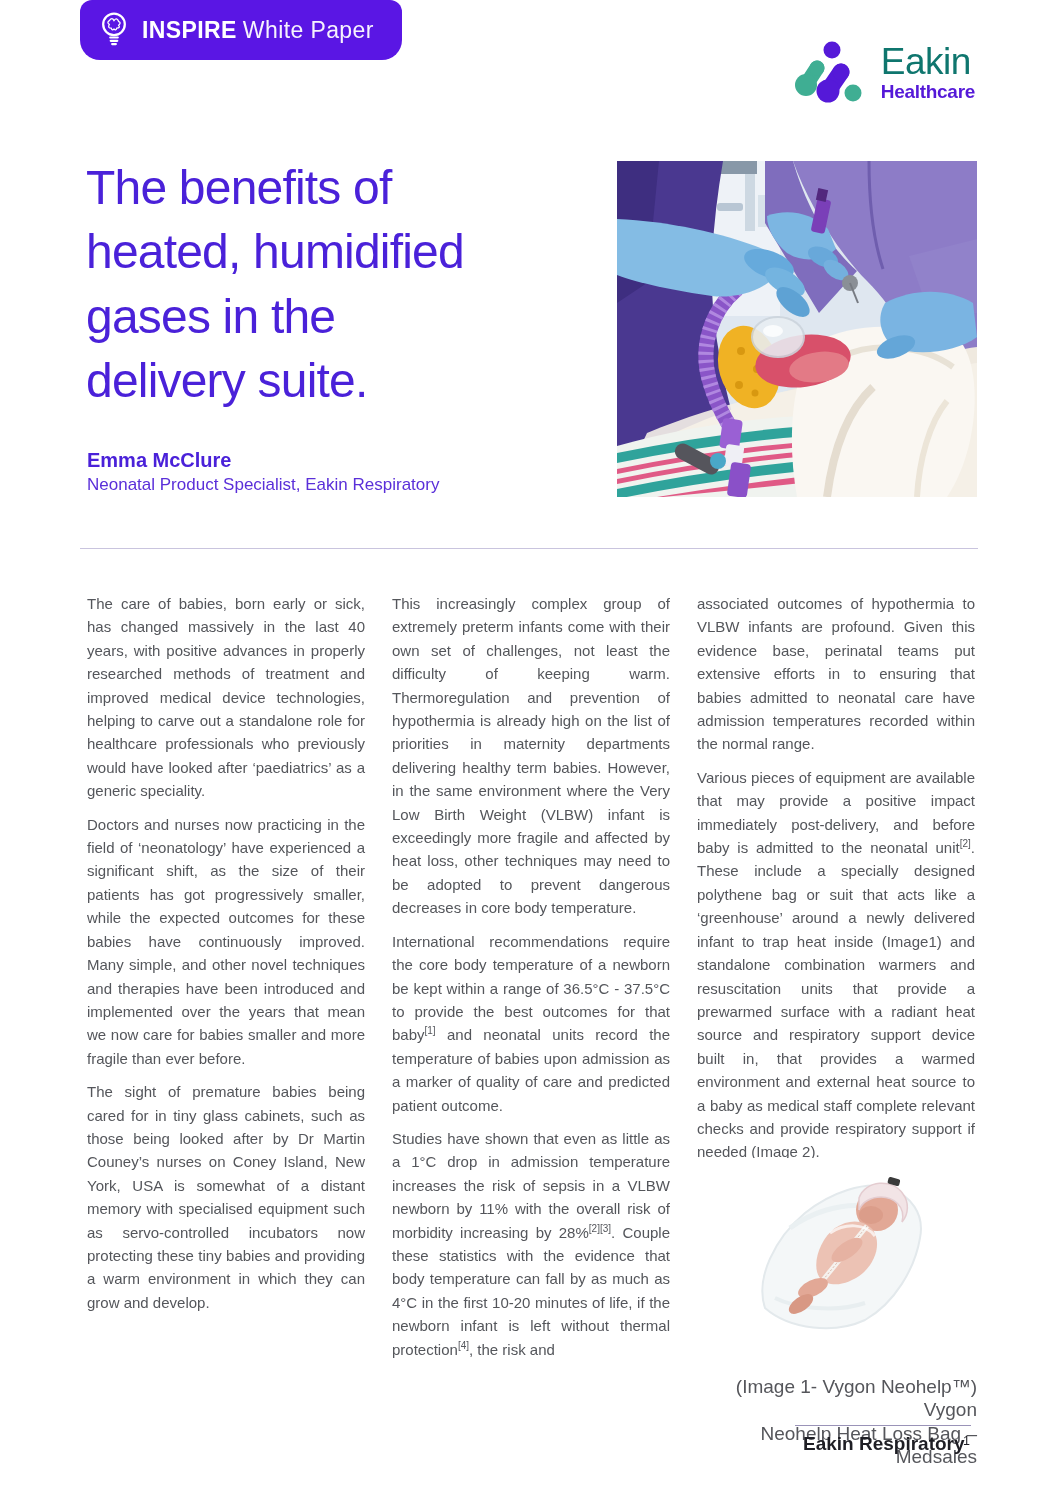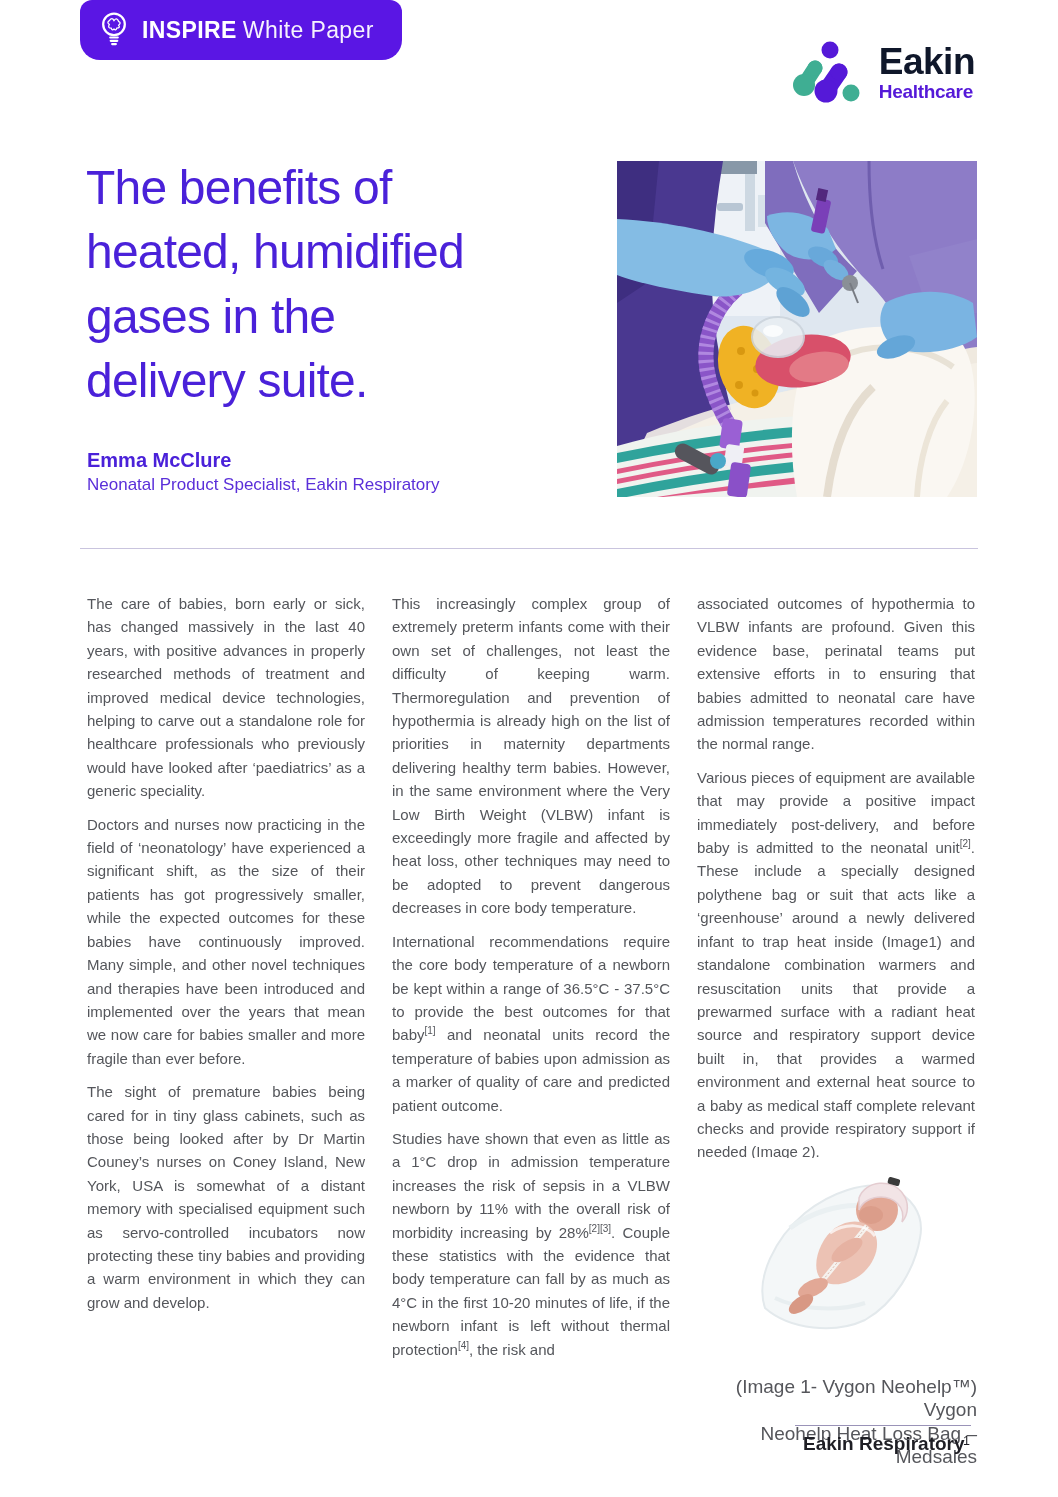--- a/index.html
+++ b/index.html
@@ -10,21 +10,21 @@
   .badge{position:absolute;left:80px;top:0;height:60px;background:#5a16e4;
          border-radius:12px 12px 20px 20px;display:flex;align-items:center;
          padding:0 28px 0 18px;gap:12px;box-sizing:border-box;}
   .badge-text{color:#ffffff;font-size:23px;letter-spacing:.4px;white-space:nowrap;}
   .badge-bold{font-weight:800;}
   .badge-light{font-weight:300;opacity:.95;margin-left:6px;}
 
   
   .logo{position:absolute;top:38px;right:83px;display:flex;align-items:center;gap:13px;}
   .logo-text{display:flex;flex-direction:column;line-height:1;}
-  .logo-name{font-size:37px;font-weight:700;color:#0f172a;letter-spacing:-.5px;}
+  .logo-name{font-size:37px;font-weight:400;color:#0f766e;letter-spacing:-.5px;}
   .logo-sub{font-size:19px;font-weight:800;color:#5519d8;margin-top:2px;letter-spacing:-.3px;}
 
   
   .title{position:absolute;left:86px;top:156px;width:500px;font-size:48px;font-weight:400;
          color:#4a21d9;line-height:1.34;letter-spacing:-.8px;white-space:pre-line;}
   .author-name{position:absolute;left:87px;top:449px;font-size:20px;font-weight:800;color:#4a21d9;}
   .author-role{position:absolute;left:87px;top:475px;font-size:17px;font-weight:400;color:#5a2fd9;}
 
   
   .hero{position:absolute;left:617px;top:161px;width:360px;height:336px;overflow:hidden;background:#dfe7f0;}

